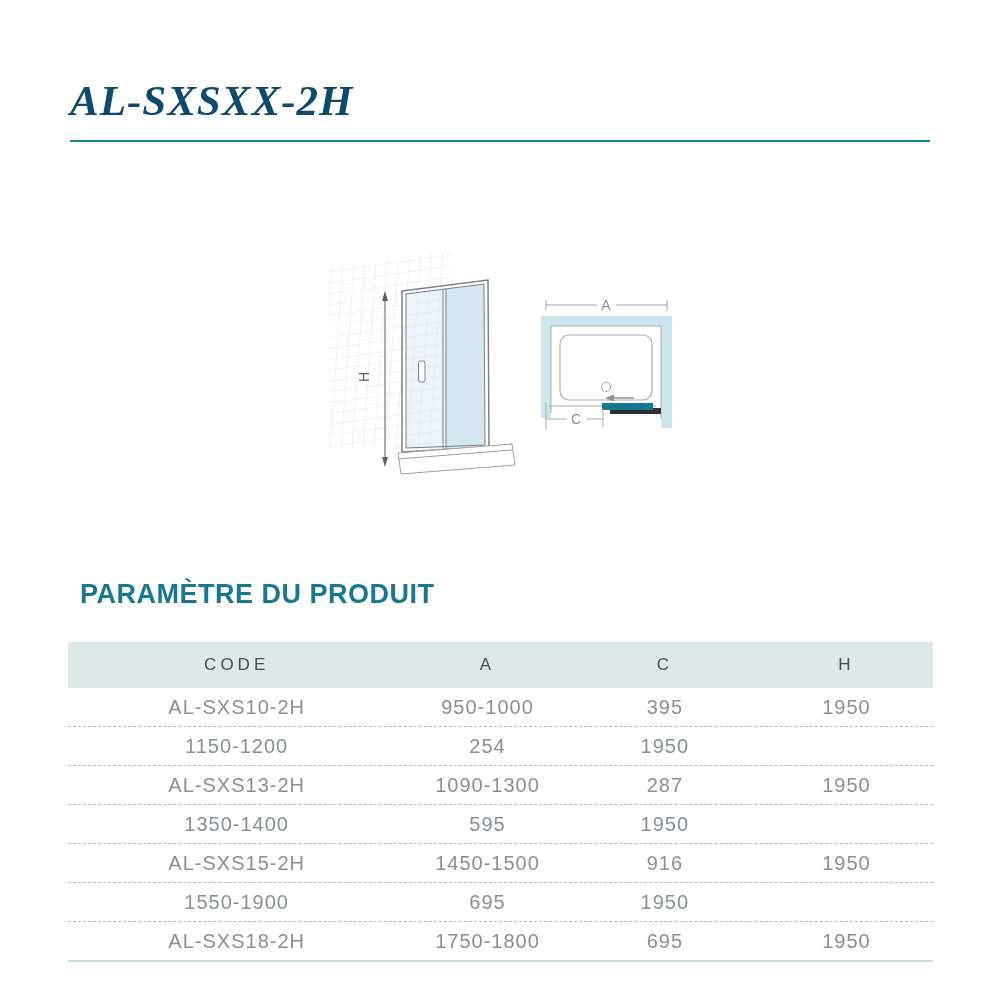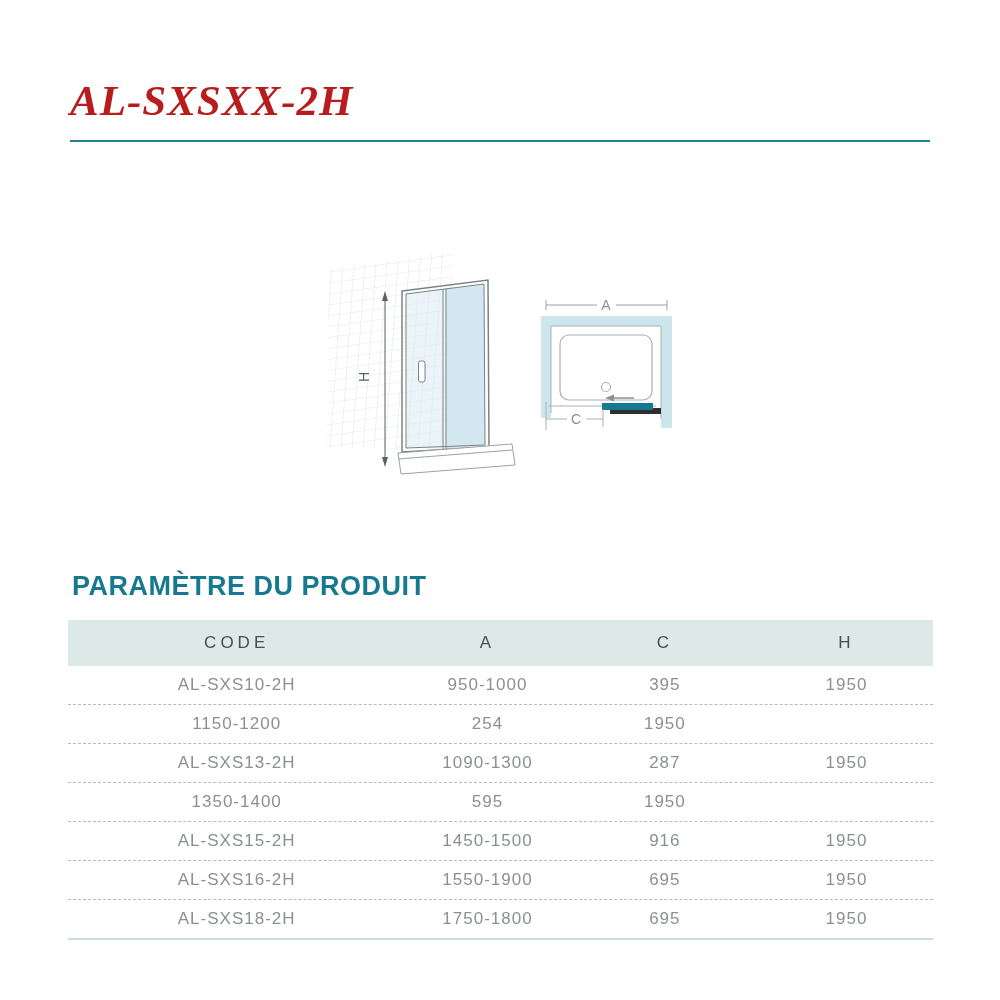--- a/index.html
+++ b/index.html
@@ -3,44 +3,44 @@
 <meta charset="utf-8">
 <style>
   html,body { margin:0; padding:0; background:#fff; }
   .page {
     position:relative; width:1000px; height:1000px; background:#ffffff;
     font-family:"Liberation Sans", sans-serif; overflow:hidden;
   }
   .title {
     position:absolute; left:70px; top:76px; margin:0;
     font-family:"Liberation Serif", serif; font-style:italic; font-weight:700;
-    font-size:43px; letter-spacing:1px; color:#b91c1c;
+    font-size:43px; letter-spacing:1px; color:#0c4a6e;
   }
   .title-rule {
     position:absolute; left:70px; top:140px; width:860px; height:2px;
     background:#1E8398;
   }
   .diagram { position:absolute; left:300px; top:243px; width:420px; height:250px; }
   .section-heading {
-    position:absolute; left:68px; top:567px; margin:4px;
+    position:absolute; left:68px; top:567px; margin:12px;
     font-size:27px; font-weight:700; letter-spacing:0.5px; color:#17798F;
   }
   .table {
     position:absolute; left:68px; top:620px; width:865px;
     border-bottom:2px solid #C9DFE2;
   }
   .thead {
     display:grid; grid-template-columns:39% 19% 22% 20%;
     height:46px; align-items:center;
-    background:#DCE9E6; color:#474F52; font-size:17px; letter-spacing:4px;
+    background:#DCE9E6; color:#474F52; font-size:17px; letter-spacing:4px;margin-top:22px;
   }
   .trow {
     display:grid; grid-template-columns:39% 19% 22% 20%;
     height:38px; align-items:center;
-    color:#8A9094; font-size:17px; letter-spacing:1px;
+    color:#8A9094; font-size:20px; letter-spacing:1px;
     border-bottom:1px dashed #B6BBBB;
   }
   .trow:last-child { border-bottom:none; }
   .cell { text-align:center; white-space:nowrap; }
   svg text { font-family:"Liberation Sans", sans-serif; }
 </style>
 </head>
 <body>
 
 <div class="page">
@@ -138,21 +138,20 @@
           <div class="cell">595</div>
           <div class="cell">1950</div>
         </div>
         <div class="trow">
           <div class="cell">AL-SXS15-2H</div>
           <div class="cell">1450-1500</div>
           <div class="cell">916</div>
           <div class="cell">1950</div>
         </div>
         <div class="trow">
-          <div class="cell">AL-SXS16-2H</div>
           <div class="cell">1550-1900</div>
           <div class="cell">695</div>
           <div class="cell">1950</div>
         </div>
         <div class="trow">
           <div class="cell">AL-SXS18-2H</div>
           <div class="cell">1750-1800</div>
           <div class="cell">695</div>
           <div class="cell">1950</div>
         </div>

